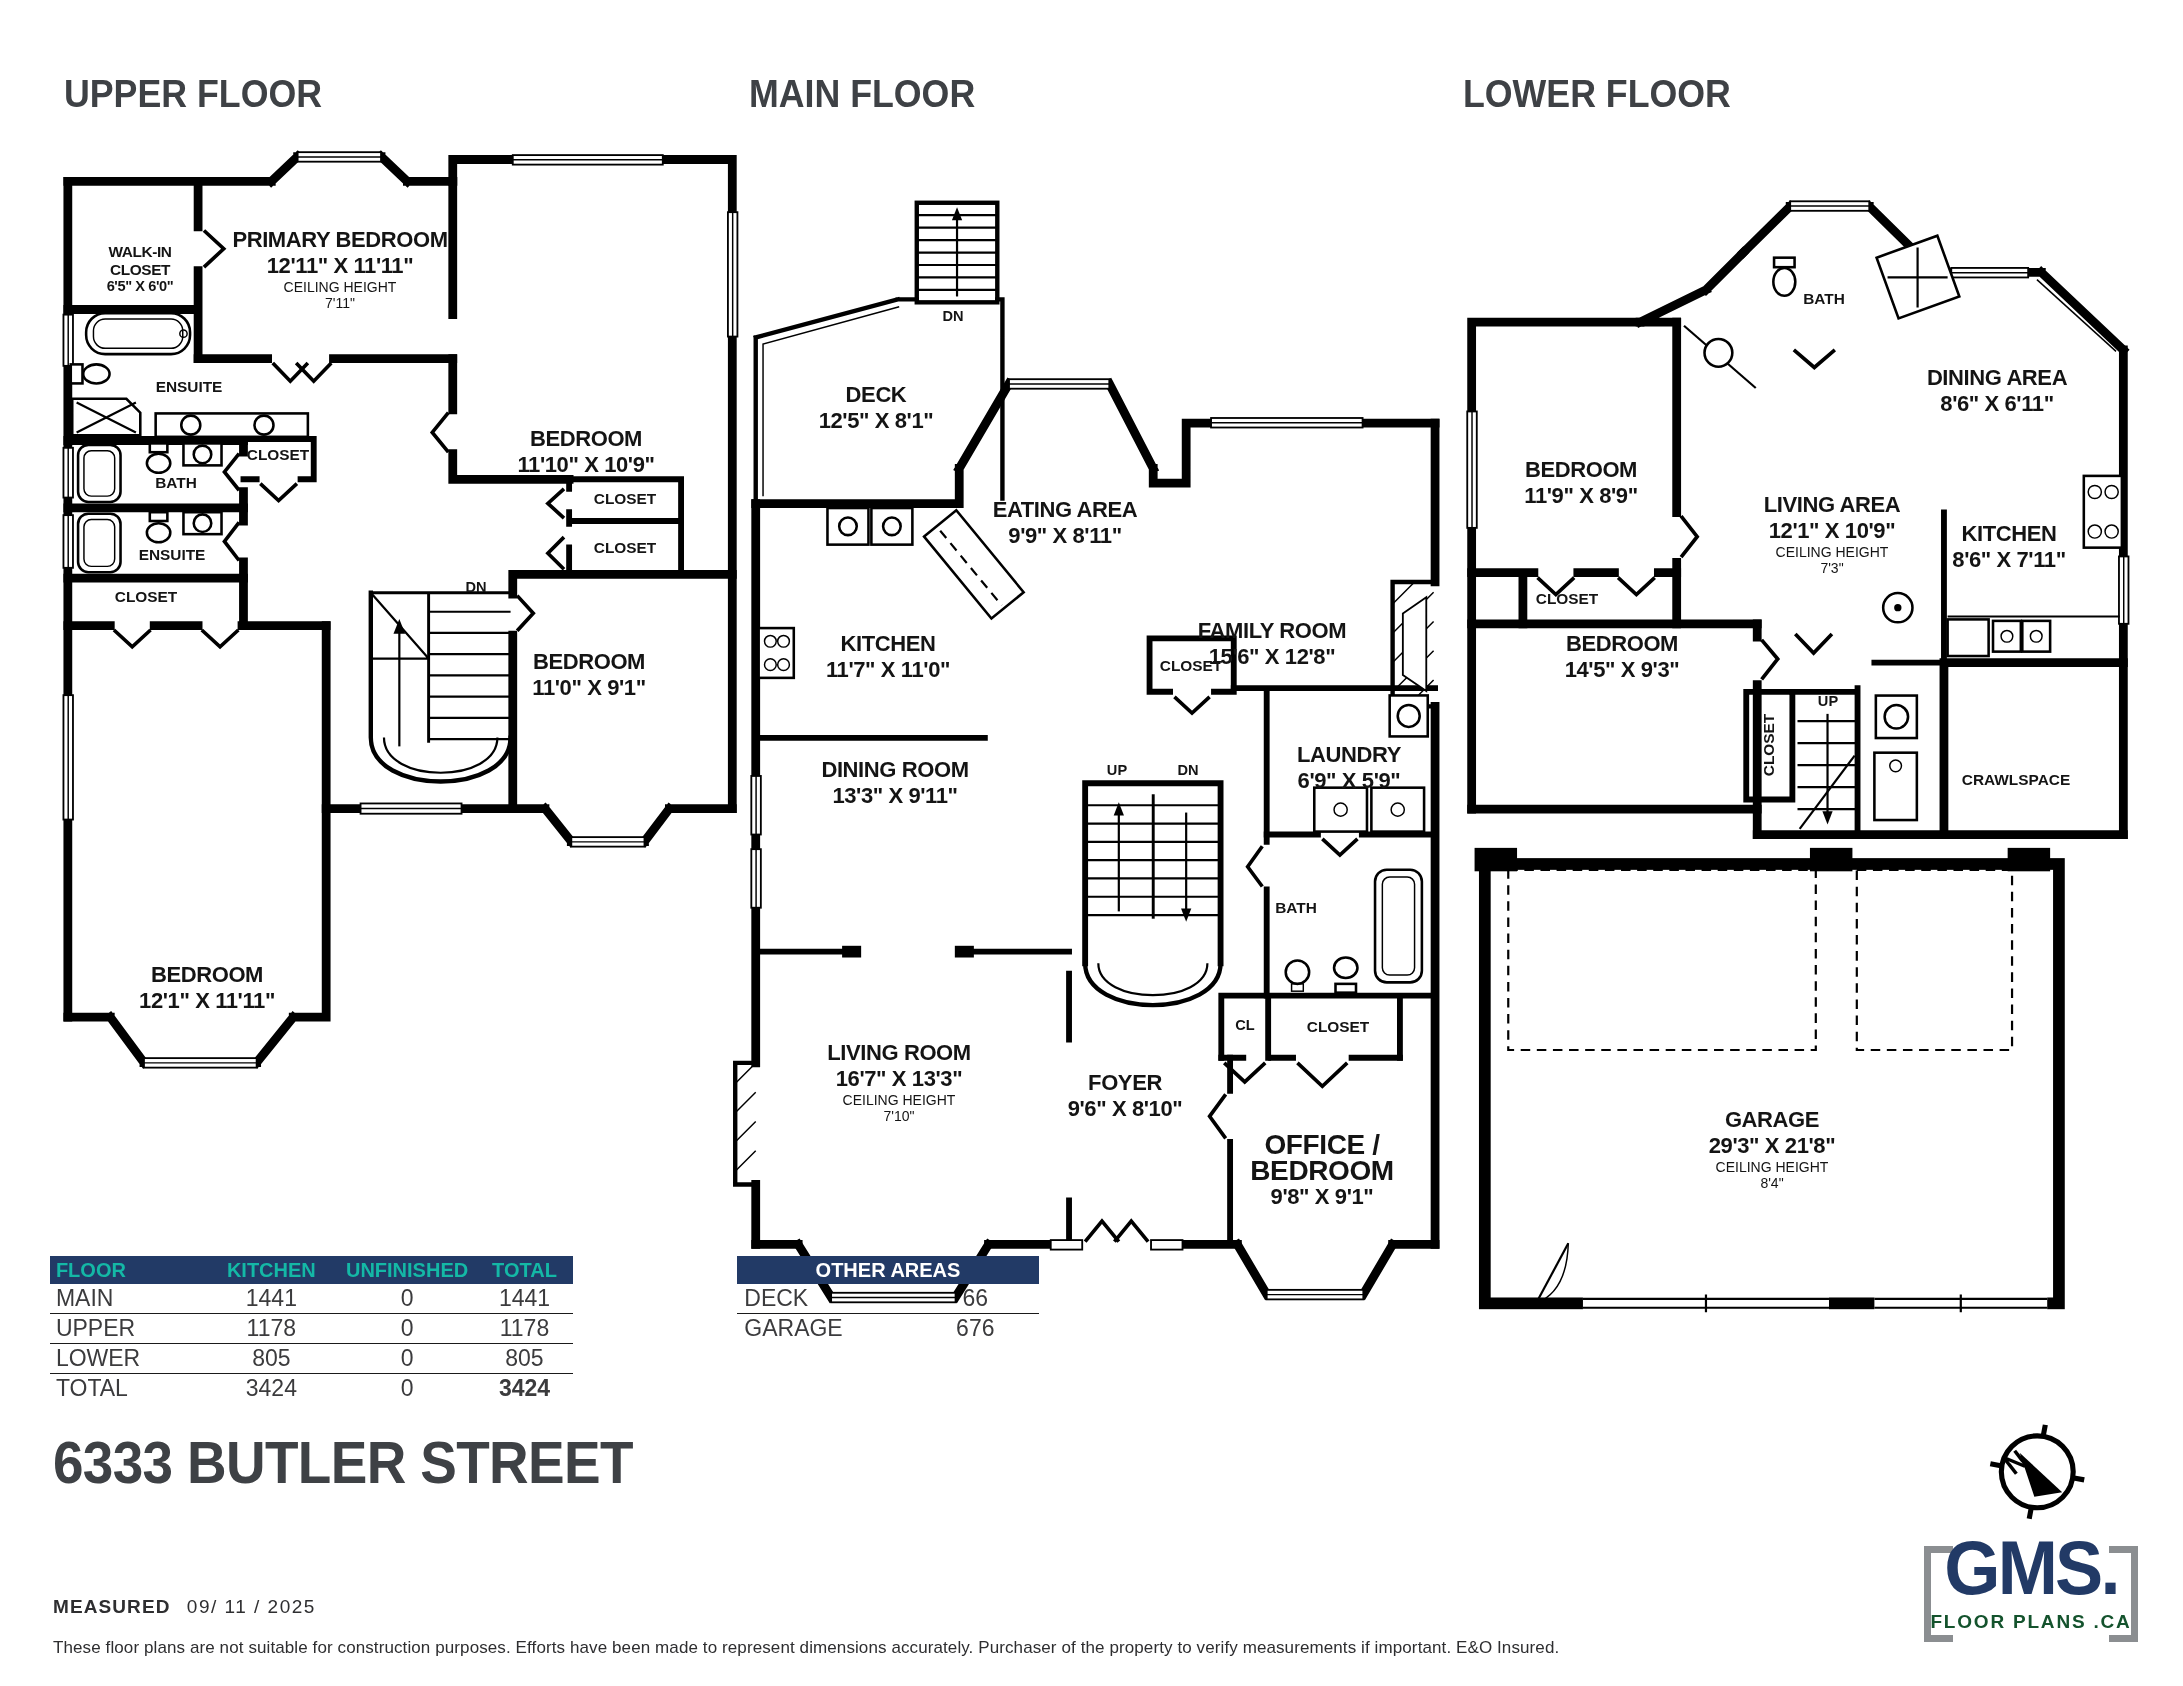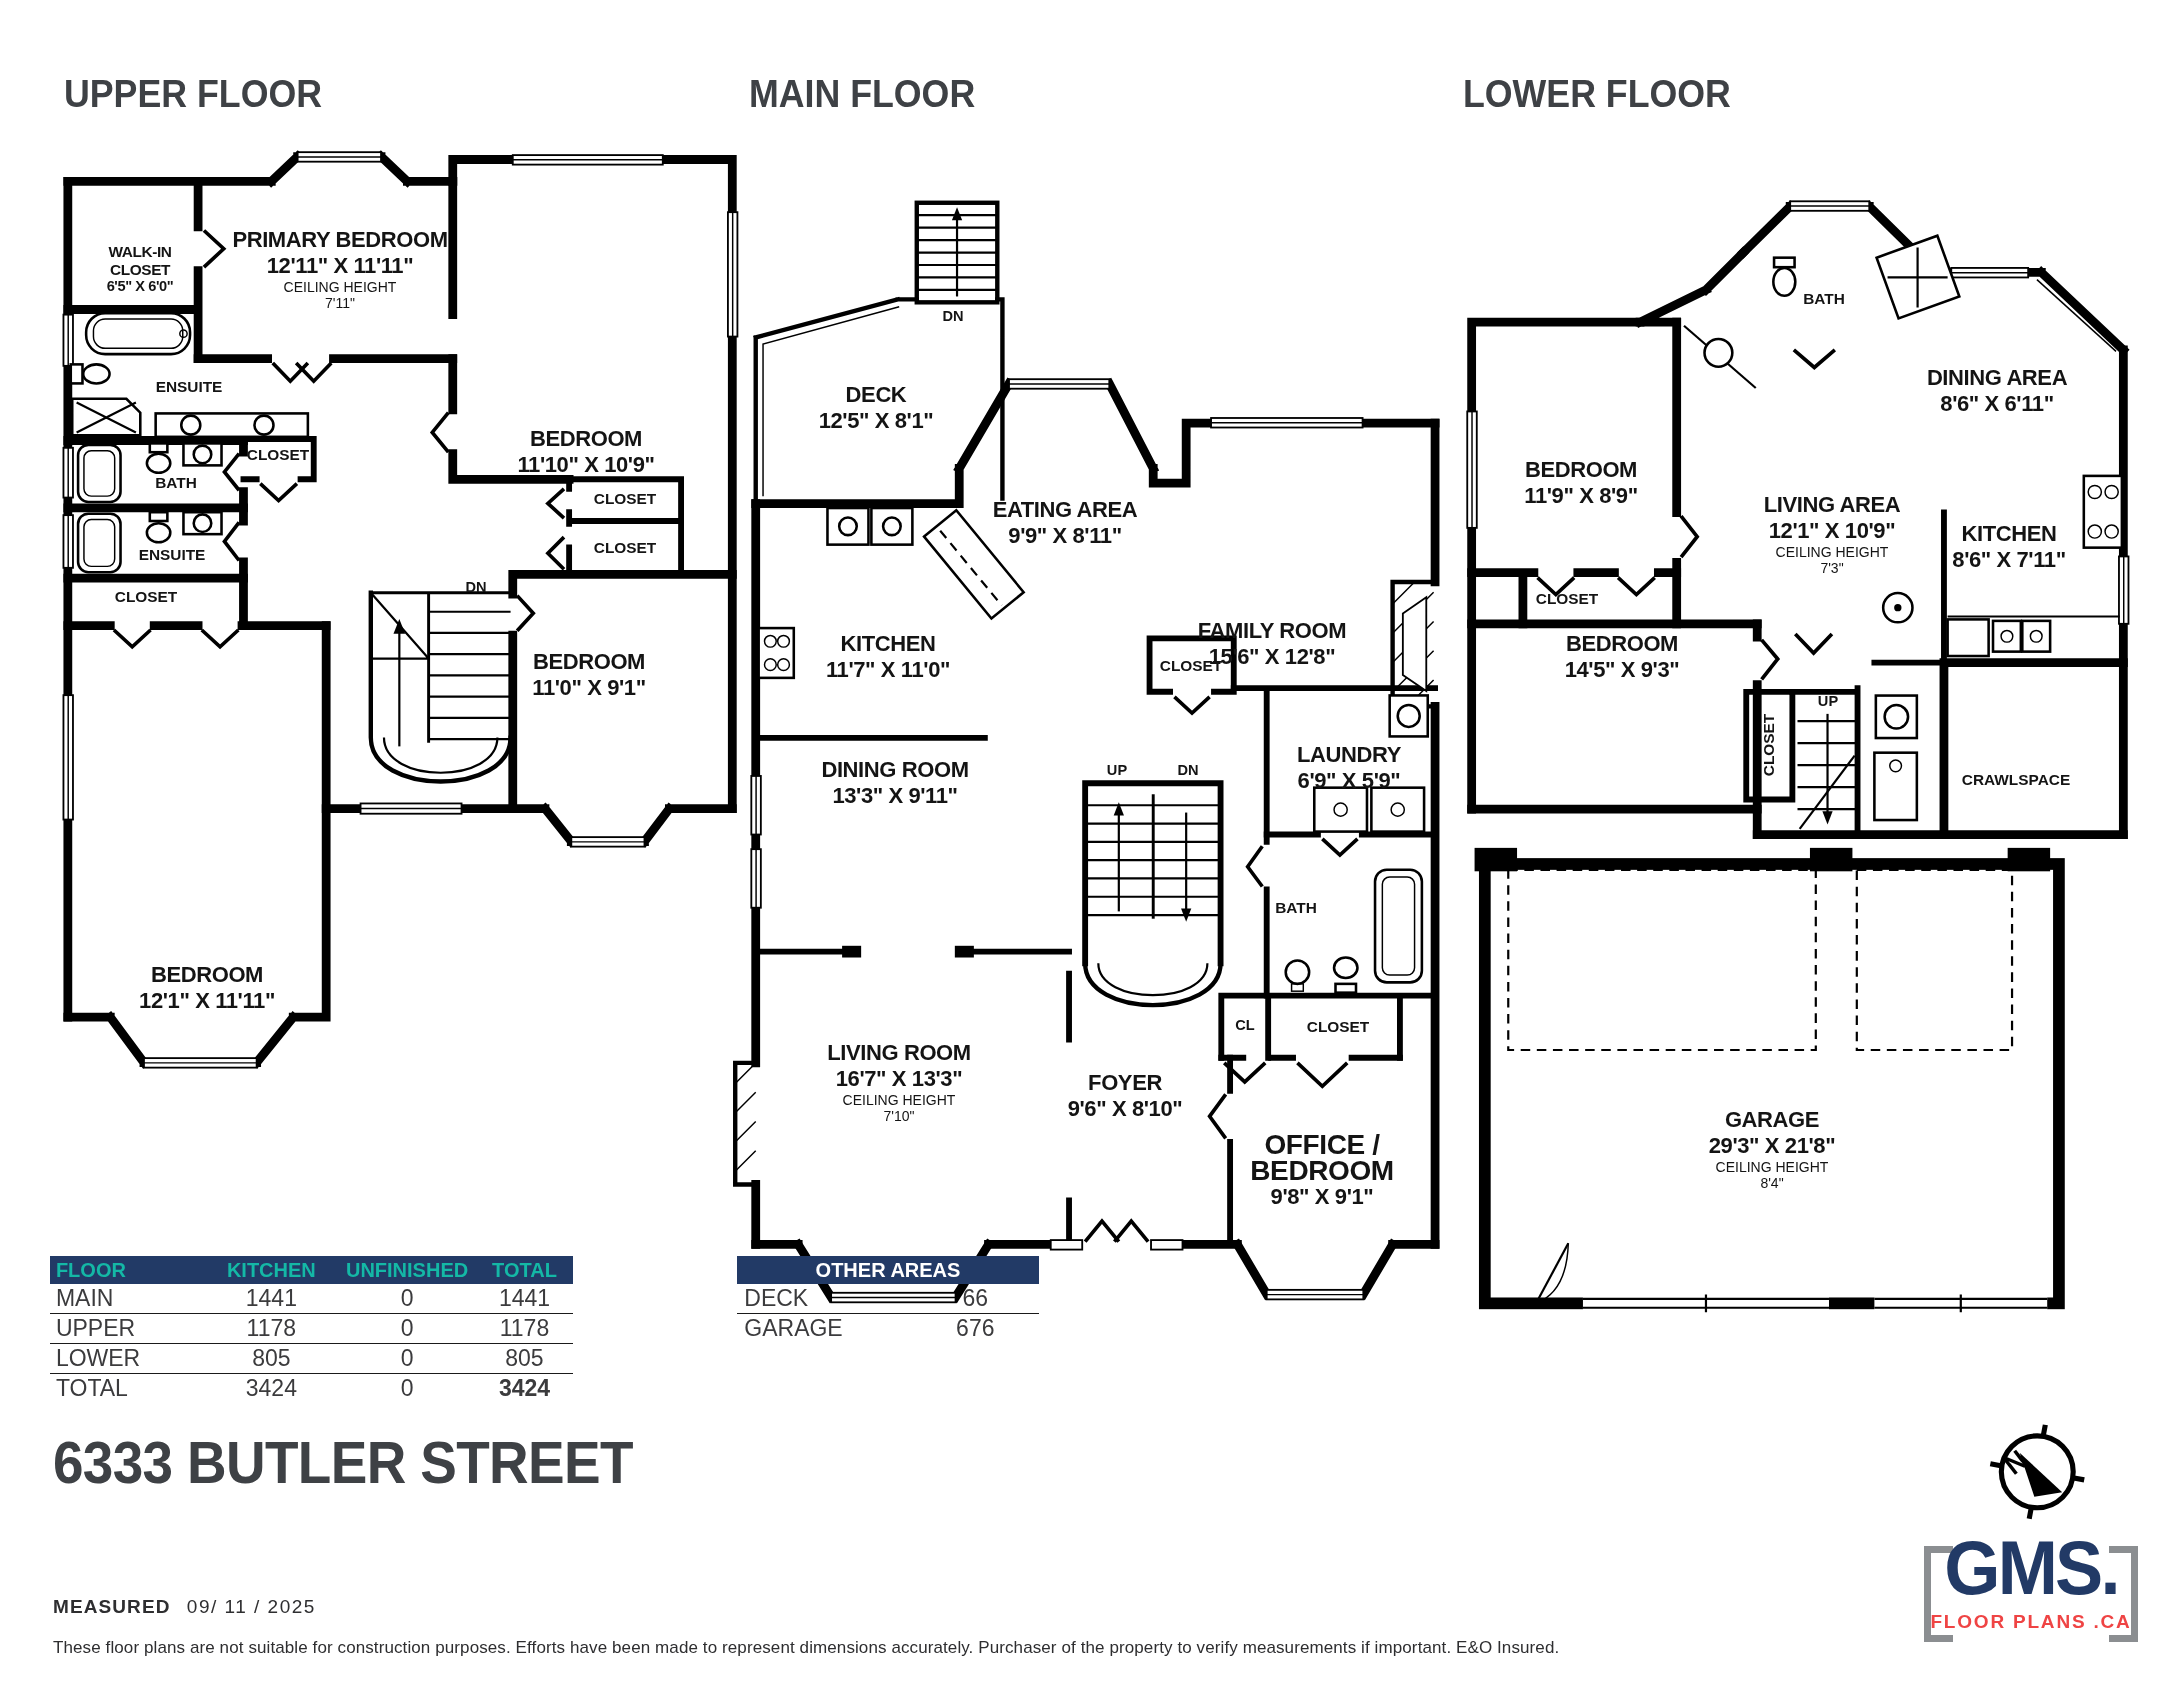--- a/index.html
+++ b/index.html
@@ -53,21 +53,21 @@
   .measured .mdate{font-weight:400;margin-left:10.3px;letter-spacing:1.5px;}
   .disclaimer{position:absolute;font-size:17px;font-weight:400;color:#2e2e30;letter-spacing:0.1px;}
   
   .logo{position:absolute;width:214px;height:110px;}
   .lbr{position:absolute;width:22px;height:82px;top:10.3px;}
   .lbr.lft{left:0;border-left:7.3px solid #8b8e91;border-top:7.3px solid #8b8e91;border-bottom:7.3px solid #8b8e91;}
   .lbr.rgt{right:0;border-right:7.3px solid #8b8e91;border-top:7.3px solid #8b8e91;border-bottom:7.3px solid #8b8e91;}
   .gms{position:absolute;left:0;right:0;top:-11.7px;text-align:center;font-size:76px;font-weight:800;
       color:#223a66;letter-spacing:-2.9px;transform:scaleX(.95);}
   .gmssub{position:absolute;left:0;right:0;top:75px;text-align:center;font-size:19px;font-weight:700;
-      color:#ef4444;letter-spacing:1.8px;}
+      color:#14532d;letter-spacing:1.8px;}
 </style>
 </head>
 <body>
 
 <div class="page">
 
   <div class="floor-title" style="left:64px;top:73px">UPPER FLOOR</div>
   <div class="floor-title" style="left:749px;top:73px">MAIN FLOOR</div>
   <div class="floor-title" style="left:1463px;top:73px">LOWER FLOOR</div>
 

